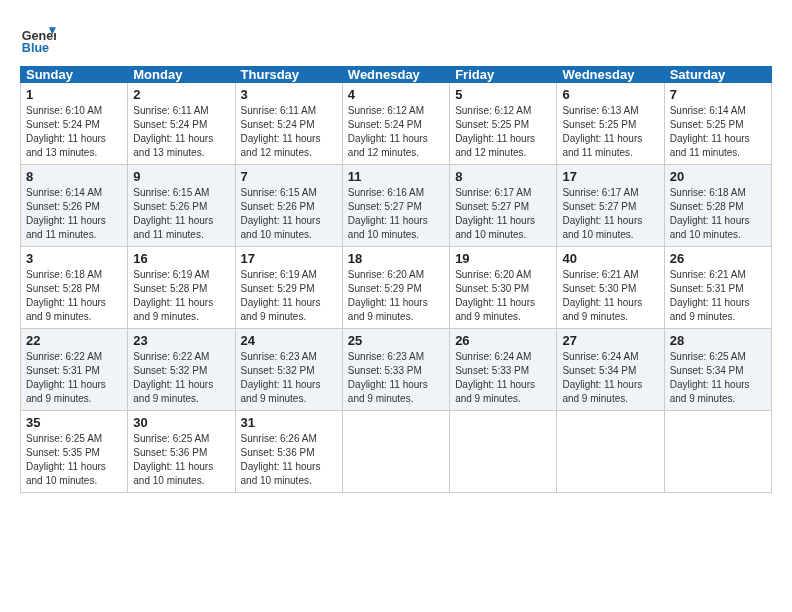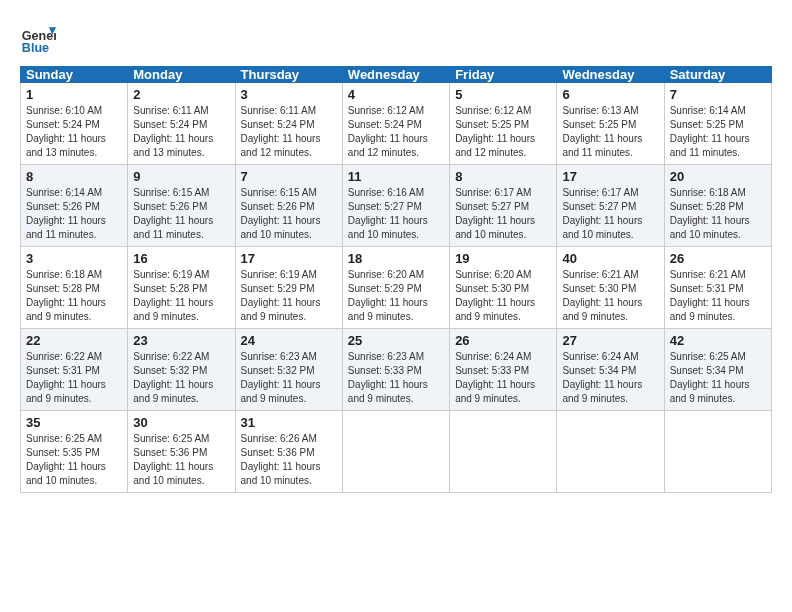--- a/index.html
+++ b/index.html
@@ -218,21 +218,21 @@
         </td>
         <td>
           <span class="day-num">26</span>
           <div class="day-info">Sunrise: 6:24 AM<br>Sunset: 5:33 PM<br>Daylight: 11 hours and 9 minutes.</div>
         </td>
         <td>
           <span class="day-num">27</span>
           <div class="day-info">Sunrise: 6:24 AM<br>Sunset: 5:34 PM<br>Daylight: 11 hours and 9 minutes.</div>
         </td>
         <td>
-          <span class="day-num">42</span>
+          <span class="day-num">28</span>
           <div class="day-info">Sunrise: 6:25 AM<br>Sunset: 5:34 PM<br>Daylight: 11 hours and 9 minutes.</div>
         </td>
       </tr>
       <tr>
         <td>
           <span class="day-num">35</span>
           <div class="day-info">Sunrise: 6:25 AM<br>Sunset: 5:35 PM<br>Daylight: 11 hours and 10 minutes.</div>
         </td>
         <td>
           <span class="day-num">30</span>

